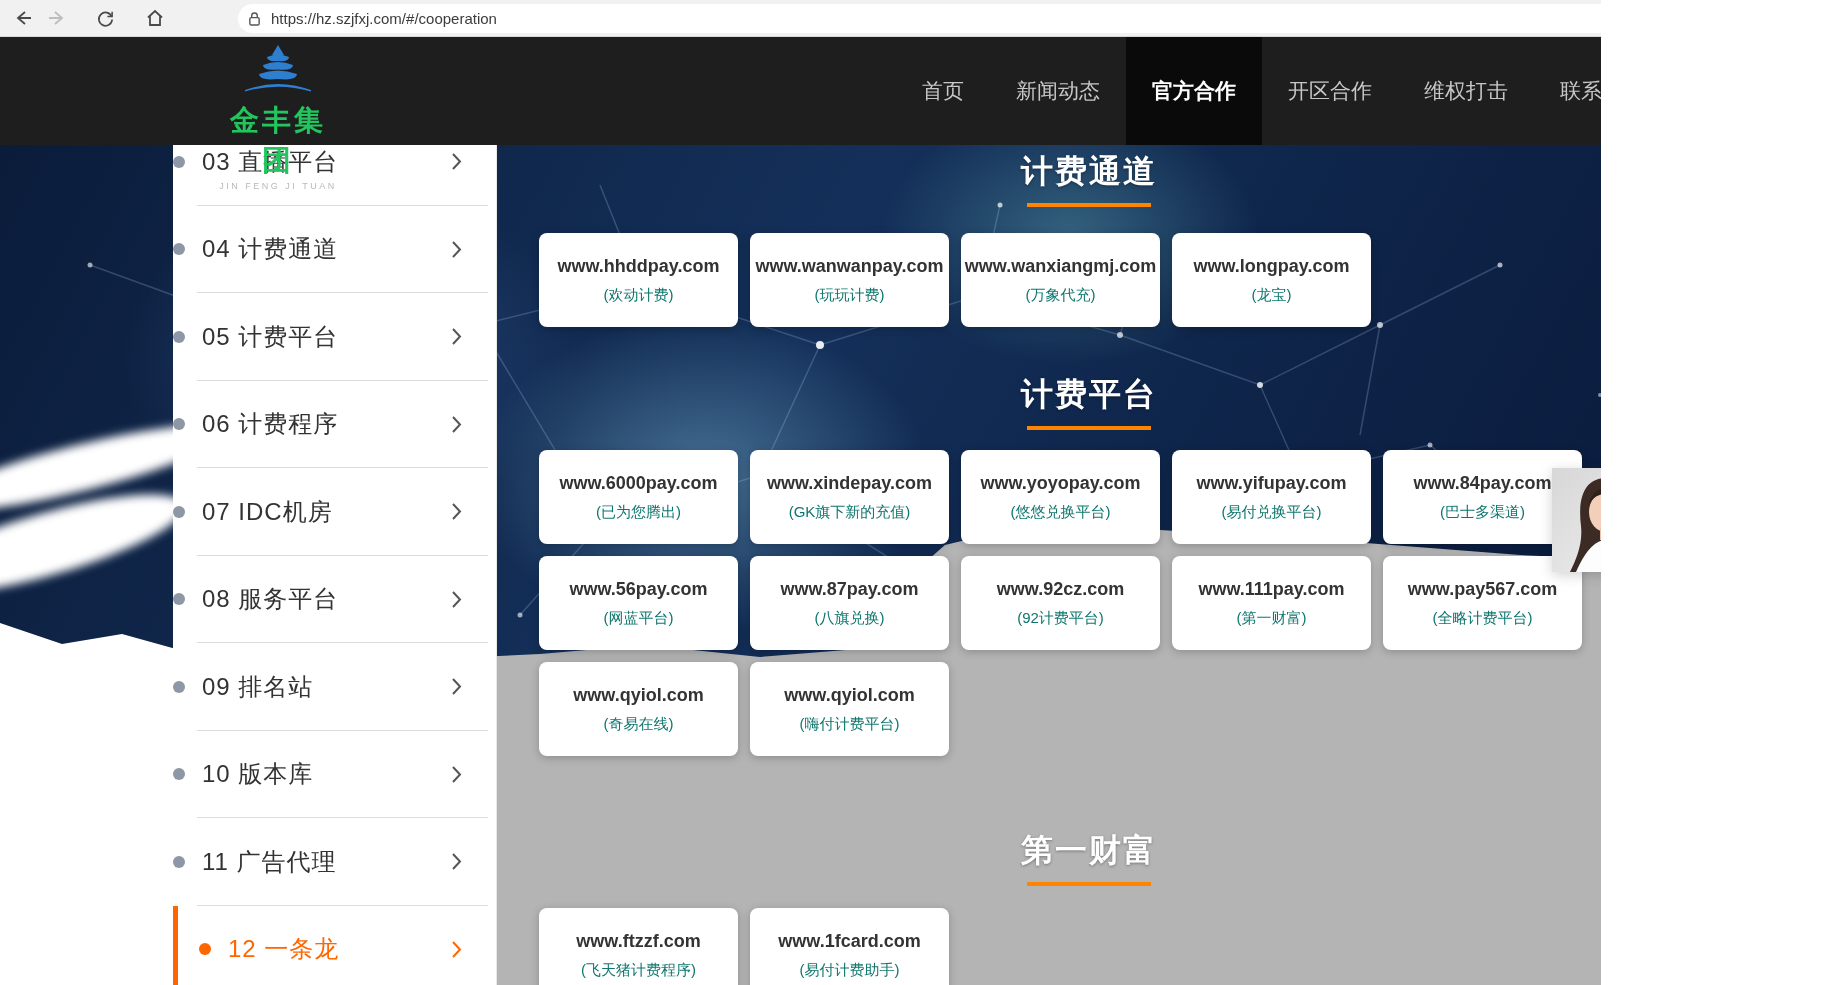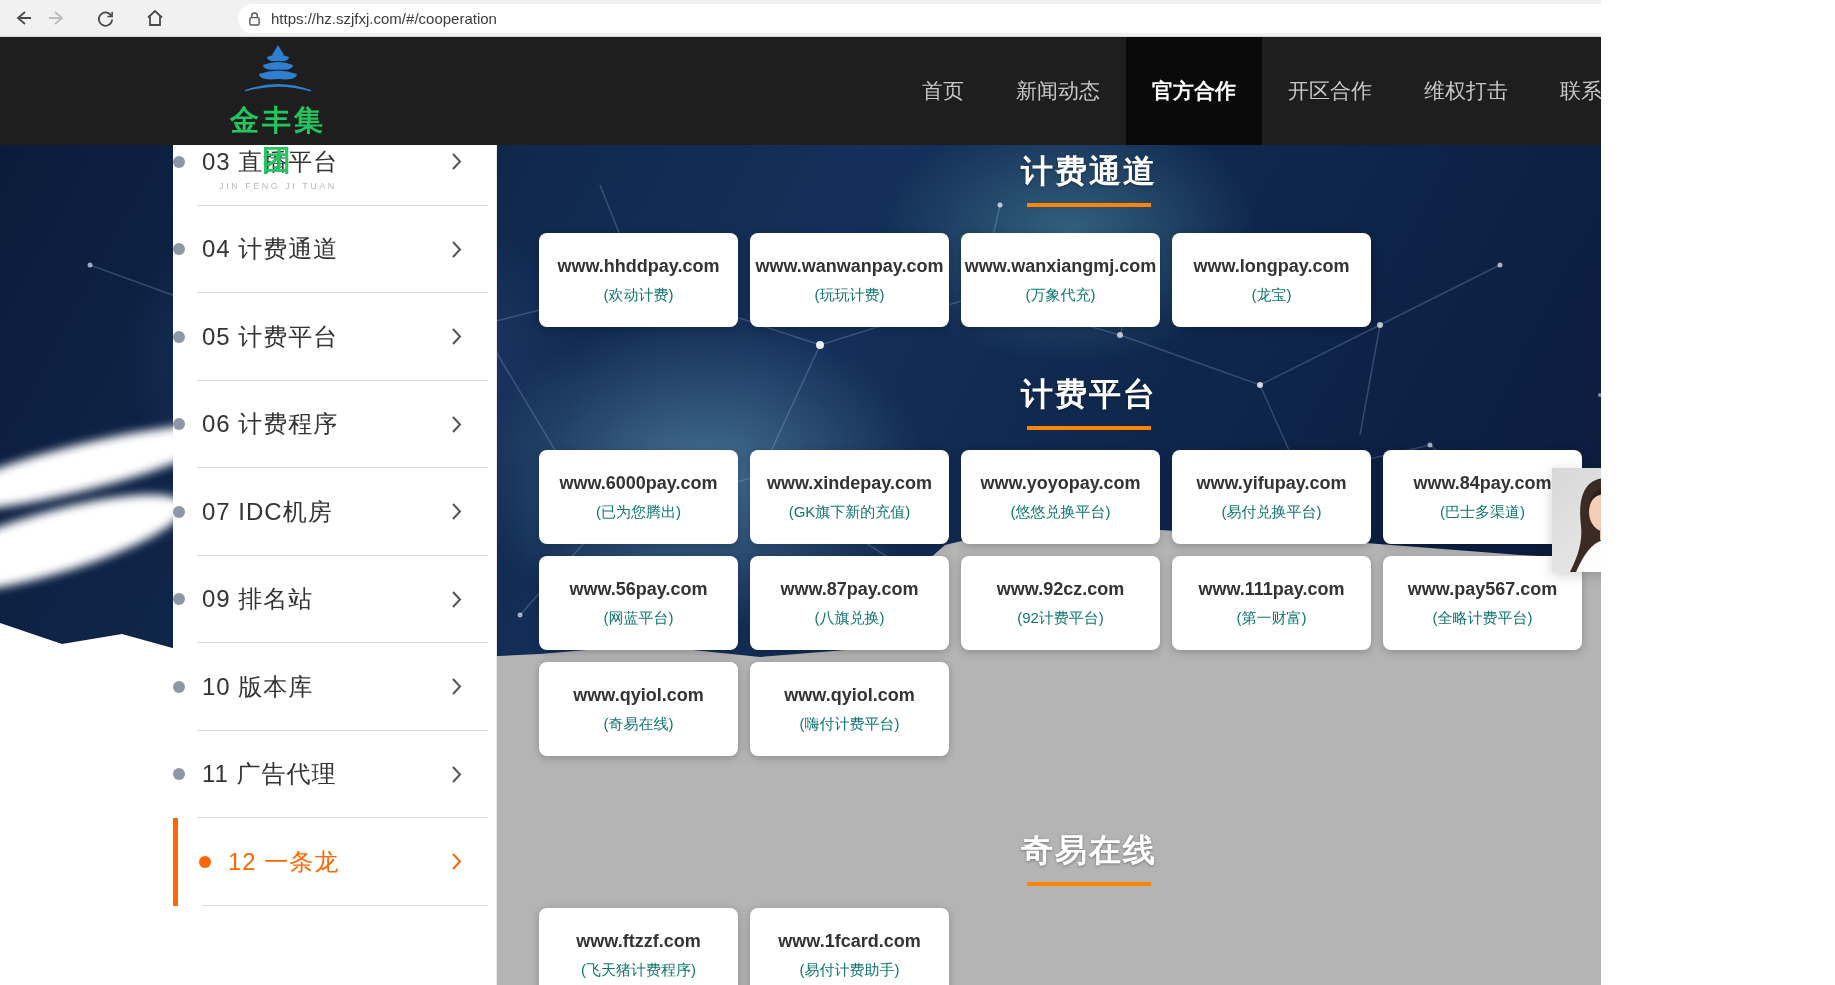--- a/index.html
+++ b/index.html
@@ -255,20 +255,27 @@
         </div>
         <div class="side-item">
           <span class="dot"></span>
           <span class="side-label">07 IDC机房</span>
           <svg class="chev" viewBox="0 0 11 19">
             <polyline points="2,2 9,9.5 2,17"></polyline>
           </svg>
         </div>
         <div class="side-item">
           <span class="dot"></span>
+          <span class="side-label">08 服务平台</span>
+          <svg class="chev" viewBox="0 0 11 19">
+            <polyline points="2,2 9,9.5 2,17"></polyline>
+          </svg>
+        </div>
+        <div class="side-item">
+          <span class="dot"></span>
           <span class="side-label">09 排名站</span>
           <svg class="chev" viewBox="0 0 11 19">
             <polyline points="2,2 9,9.5 2,17"></polyline>
           </svg>
         </div>
         <div class="side-item">
           <span class="dot"></span>
           <span class="side-label">10 版本库</span>
           <svg class="chev" viewBox="0 0 11 19">
             <polyline points="2,2 9,9.5 2,17"></polyline>
@@ -366,21 +373,21 @@
           <div class="card-name">(奇易在线)</div>
         </div>
         <div class="site-card">
           <div class="card-url">www.qyiol.com</div>
           <div class="card-name">(嗨付计费平台)</div>
         </div>
       </div>
   </section>
   <section class="section sec-2">
     <div class="sec-head">
-        <span class="sec-title">奇易在线</span>
+        <span class="sec-title">第一财富</span>
         <span class="sec-underline"></span>
       </div>
     <div class="card-grid">
         <div class="site-card">
           <div class="card-url">www.ftzzf.com</div>
           <div class="card-name">(飞天猪计费程序)</div>
         </div>
         <div class="site-card">
           <div class="card-url">www.1fcard.com</div>
           <div class="card-name">(易付计费助手)</div>

